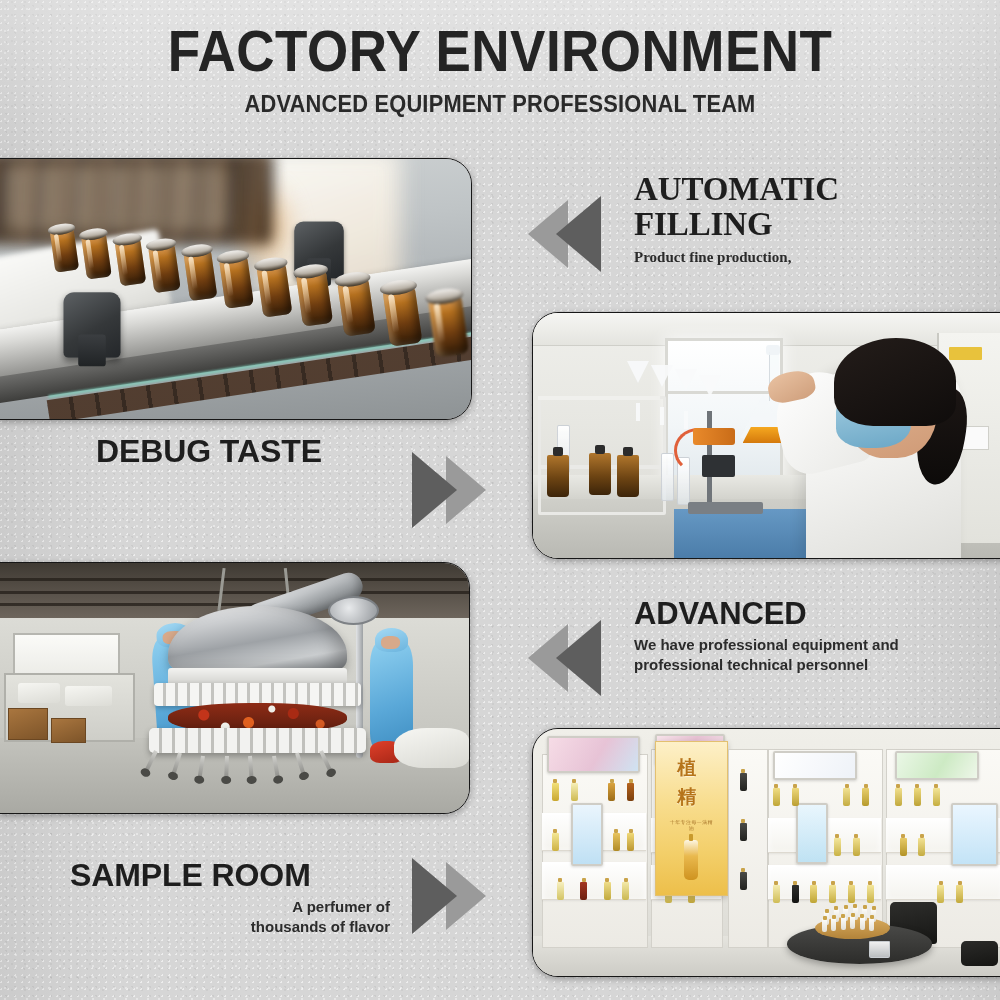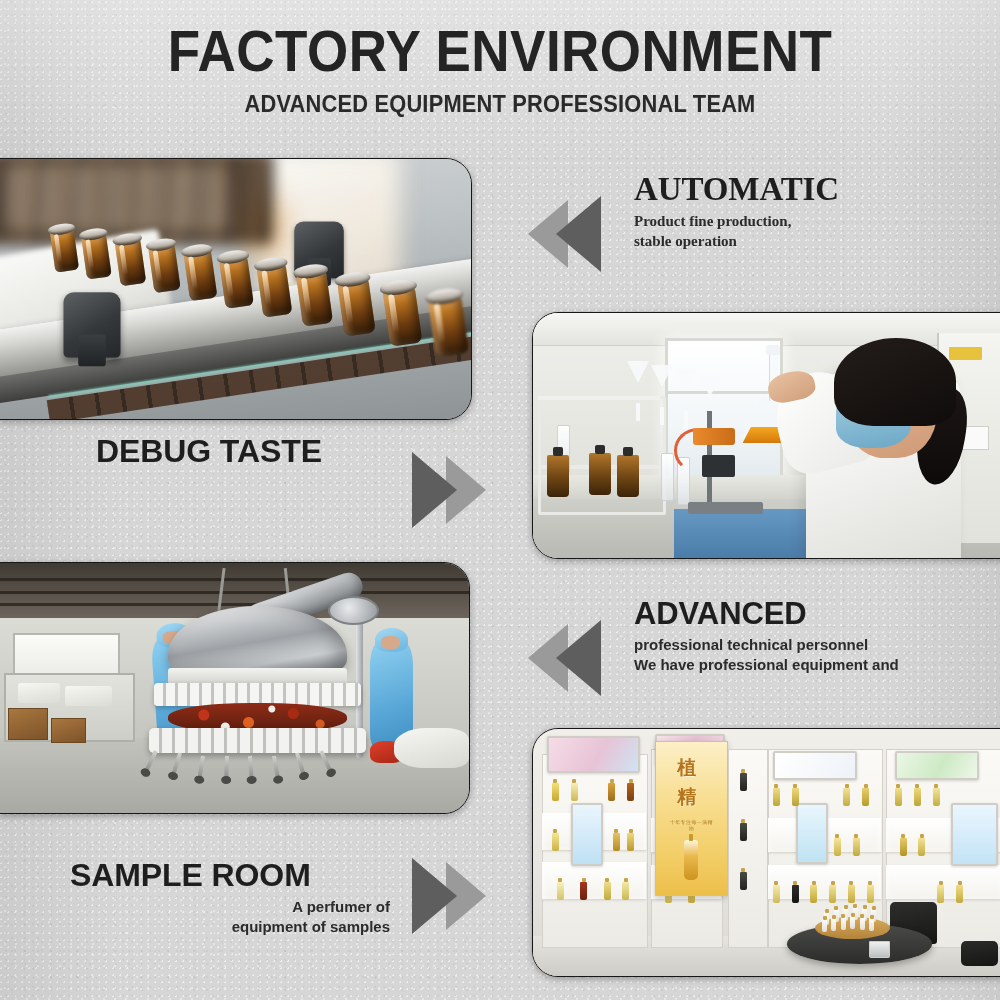--- a/index.html
+++ b/index.html
@@ -372,24 +372,24 @@
 </div>
 
 <div class="arrow left" id="arrow-filling" style="left:528px;top:196px;">
   <span class="tri back"></span>
   <span class="tri front"></span>
 </div>
 
 <div class="caption cap-left" id="cap-filling">
   <div class="cap-title">
     <div>AUTOMATIC</div>
+    <div>FILLING</div>
   </div>
   <div class="cap-desc">
     <div>Product fine production,</div>
-    <div>stable operation</div>
   </div>
 </div>
 
 <div id="panel-lab" class="panel">
   <div class="scene">
     <div class="obj" id="p2-wall"></div>
     <div class="obj" id="p2-ceiling"></div>
     <div class="obj" id="p2-window"></div>
     <div class="obj" id="p2-window-bar"></div>
     <div class="obj" id="p2-bench"></div>
@@ -490,22 +490,22 @@
 <div class="arrow left" id="arrow-equipment" style="left:528px;top:620px;">
   <span class="tri back"></span>
   <span class="tri front"></span>
 </div>
 
 <div class="caption cap-left" id="cap-equipment">
   <div class="cap-title">
     <div>ADVANCED</div>
   </div>
   <div class="cap-desc">
+    <div>We have professional equipment and</div>
     <div>professional technical personnel</div>
-    <div>We have professional equipment and</div>
   </div>
 </div>
 
 <div id="panel-showroom" class="panel">
   <div class="scene">
     <div class="obj" id="p4-wall"></div>
     <div class="obj" id="p4-floor"></div>
 
     <div class="cabinet" style="left:2%;top:10%;width:22%;height:78%;"></div>
     <div class="shelf-lit" style="left:2%;top:34%;width:22%;height:15%;"></div>
@@ -609,15 +609,15 @@
 
 <div class="arrow right" id="arrow-sample" style="left:398px;top:858px;">
   <span class="tri back"></span>
   <span class="tri front"></span>
 </div>
 
 <div class="caption cap-right" id="cap-sample">
   <div class="cap-title" style="text-align:left;">SAMPLE ROOM</div>
   <div class="cap-desc">
     <div>A perfumer of</div>
-    <div>equipment of samples</div>
+    <div>thousands of flavor</div>
   </div>
 </div>
 
 </body></html>

